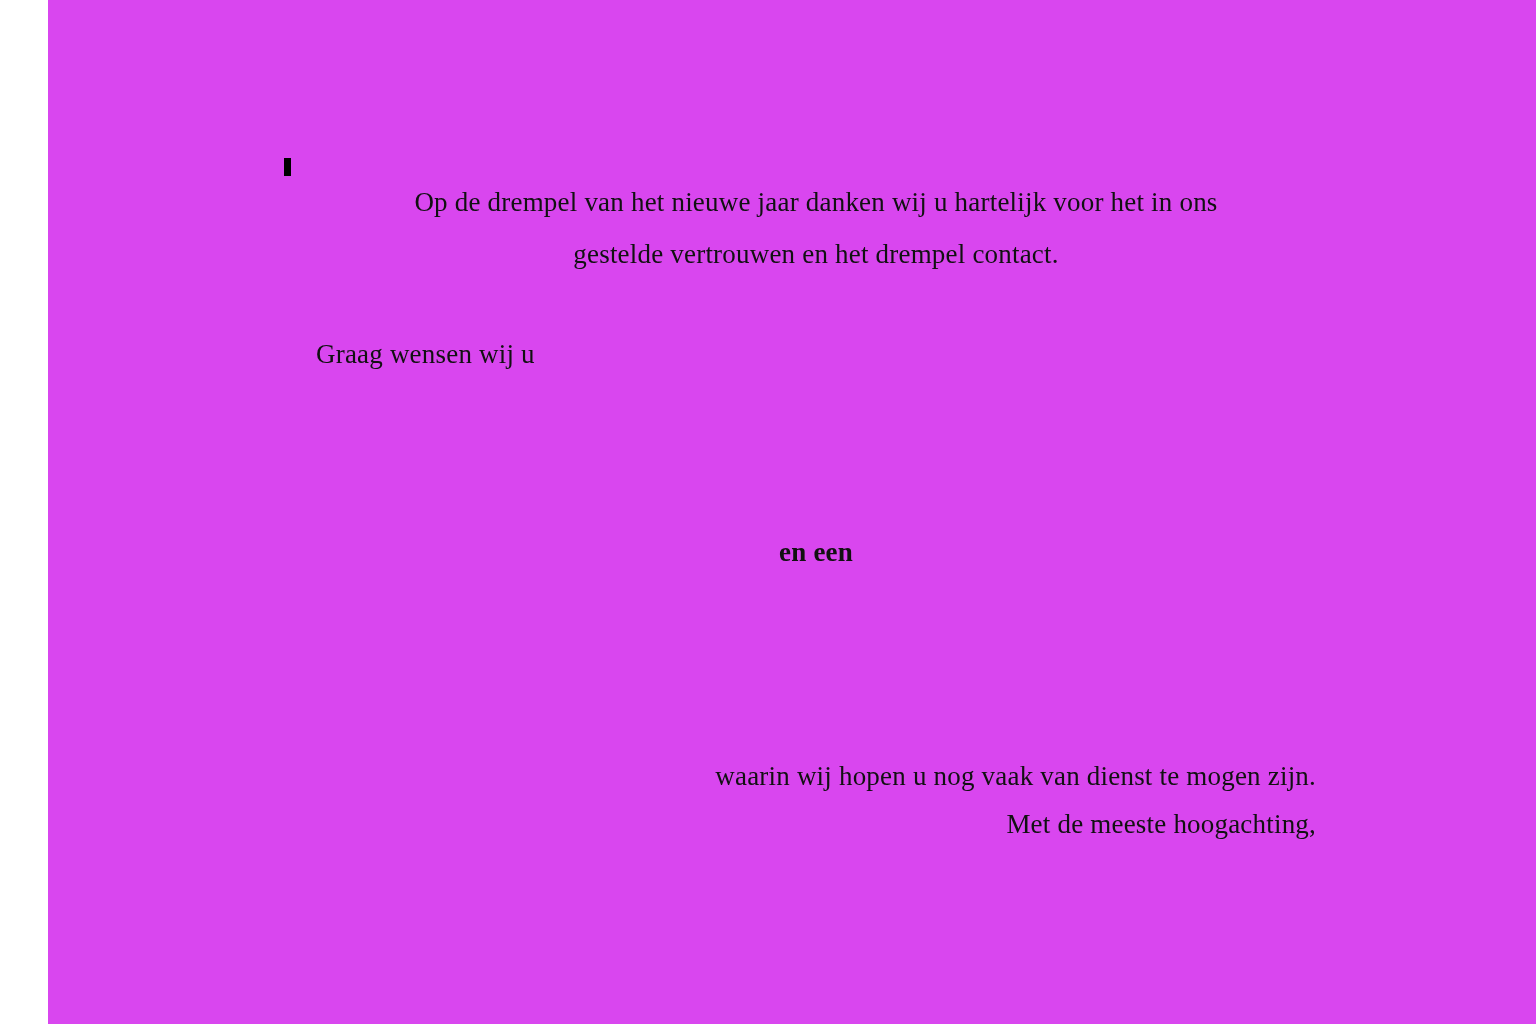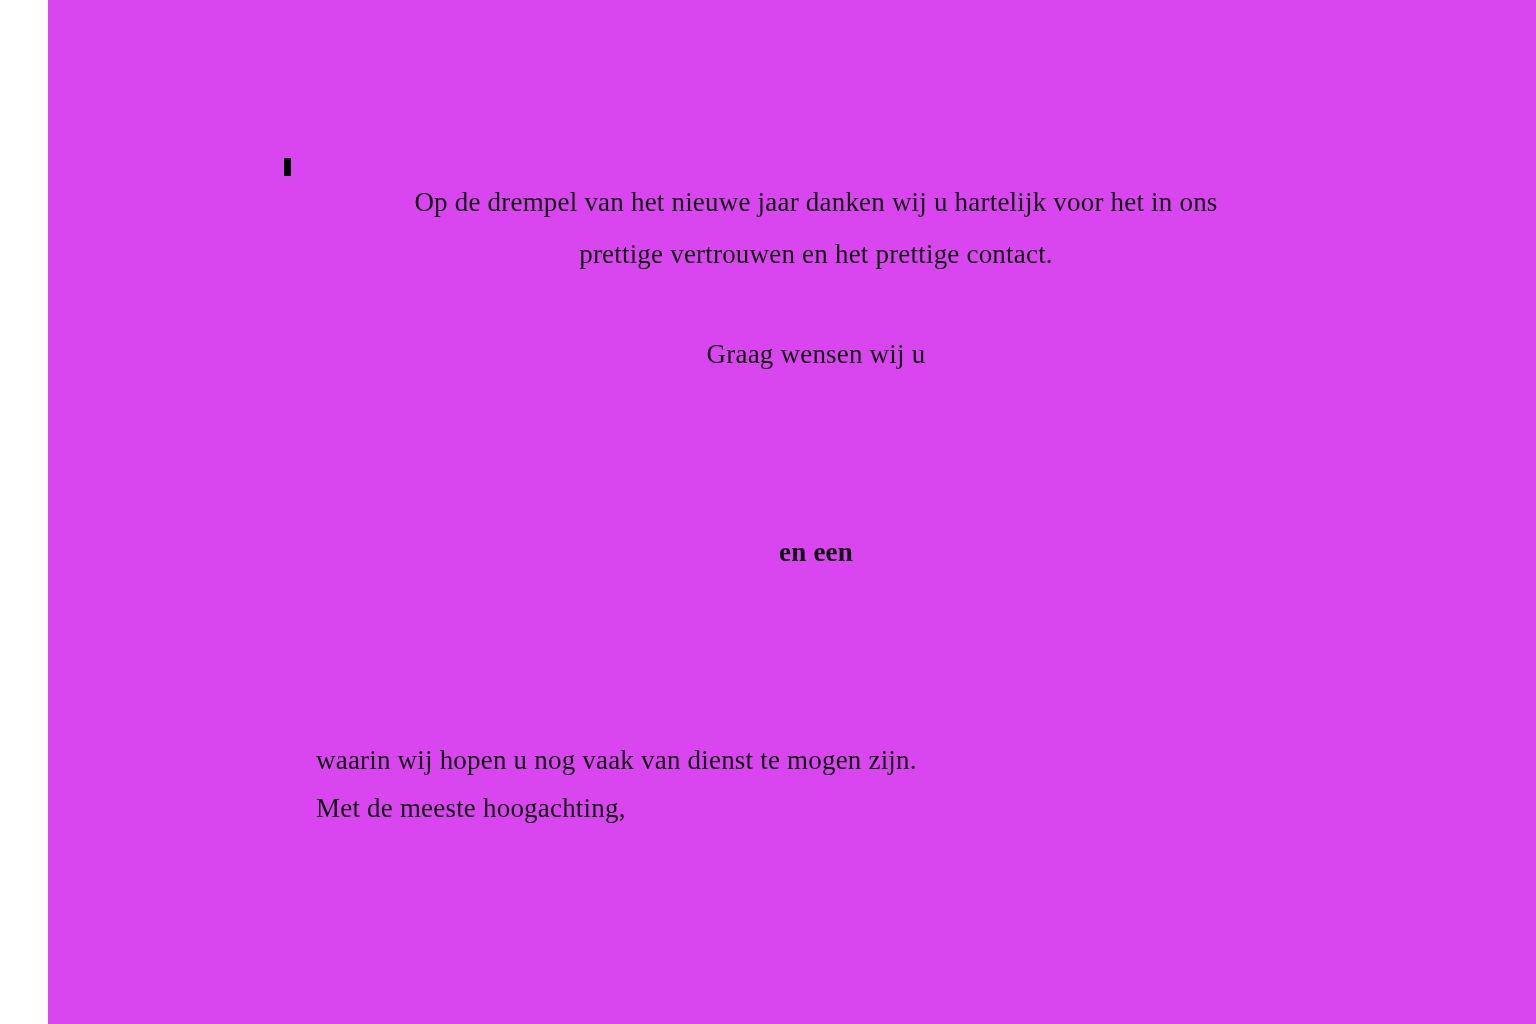--- a/index.html
+++ b/index.html
@@ -57,56 +57,56 @@
     top: 176px;
     width: 1000px;
     text-align: center;
   }
 
   .para2 {
     position: absolute;
     left: 268px;
     top: 328px;
     width: 1000px;
-    text-align: center;
+    text-align: left;
   }
 
   .para3 {
     position: absolute;
     left: 268px;
     top: 526px;
     width: 1000px;
     text-align: center;
     font-weight: bold;
   }
 
   .para4 {
     position: absolute;
     left: 268px;
-    top: 736px;
+    top: 752px;
     width: 1000px;
-    text-align: left;
+    text-align: right;
   }
 
   .para4 .line {
     line-height: 48px;
   }
 </style>
 </head>
 <body>
 
 <div class="page">
 
   <div class="cursor-mark"></div>
 
   <div class="doc-body">
 
     <div class="para1">
       <div class="line">Op de drempel van het nieuwe jaar danken wij u hartelijk voor het in ons</div>
-      <div class="line">prettige vertrouwen en het prettige contact.</div>
+      <div class="line">gestelde vertrouwen en het drempel contact.</div>
     </div>
 
     <div class="para2">
       <div class="line">Graag wensen wij u</div>
     </div>
 
     <div class="para3">
       <div class="line">en een</div>
     </div>
 

